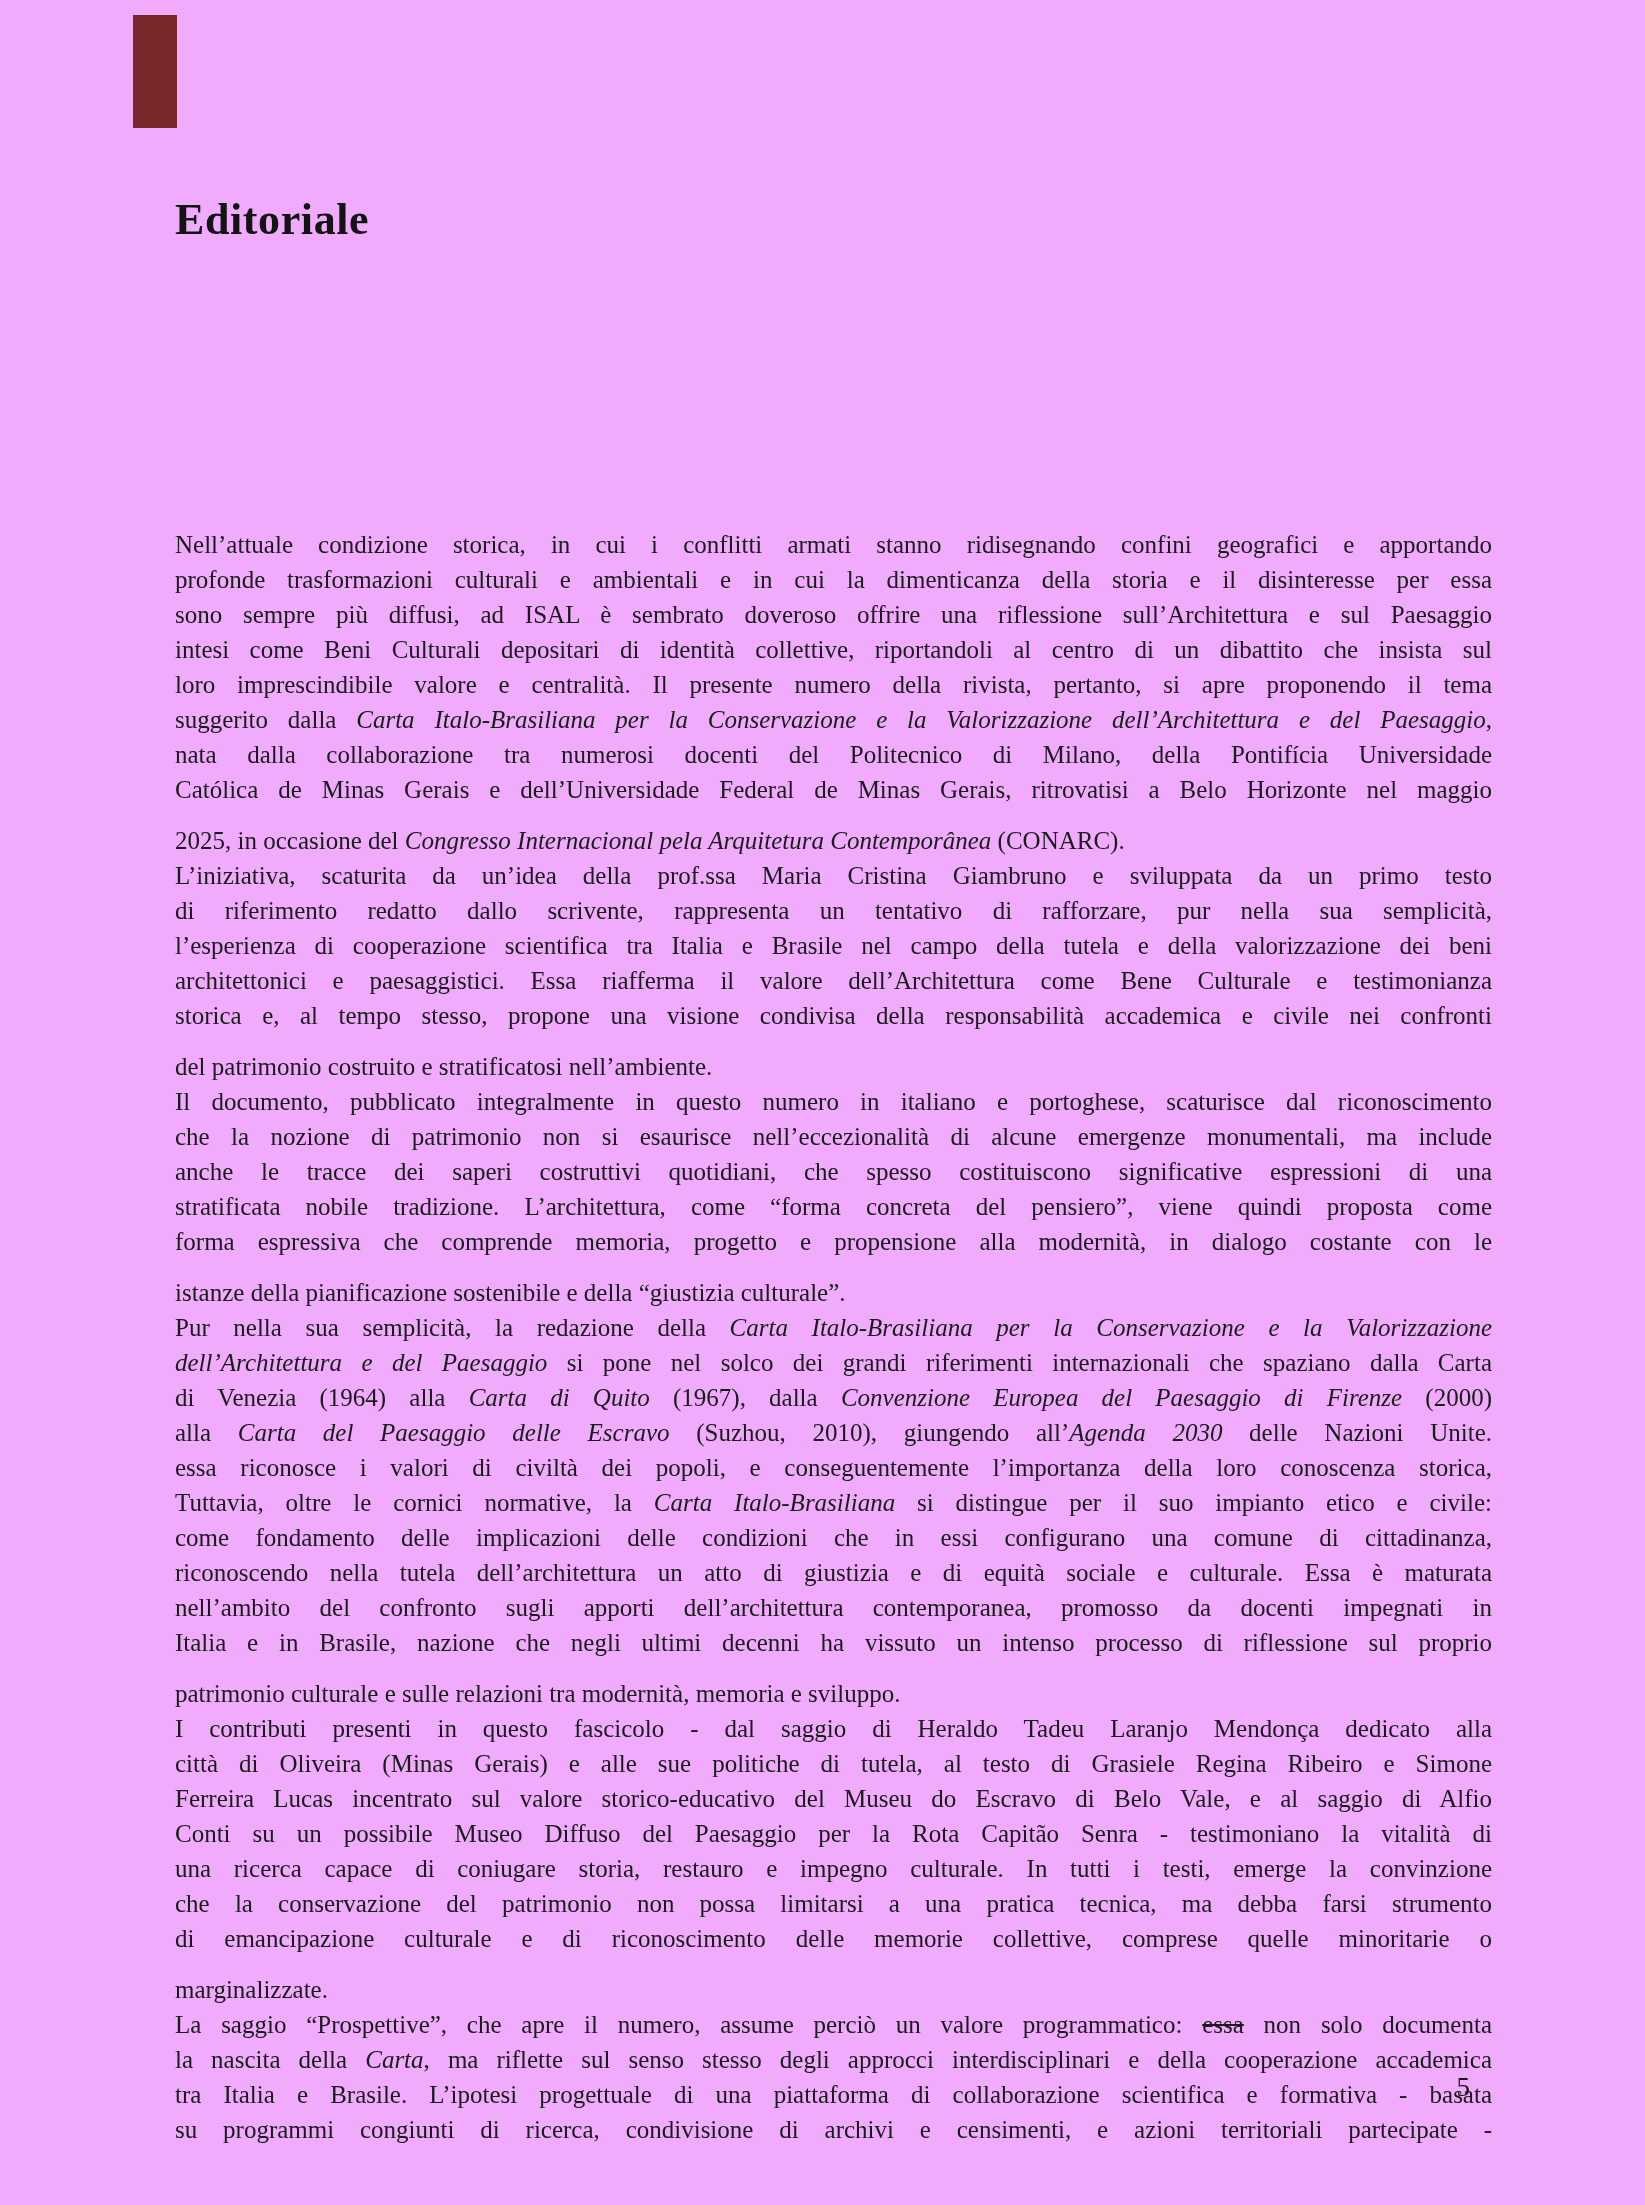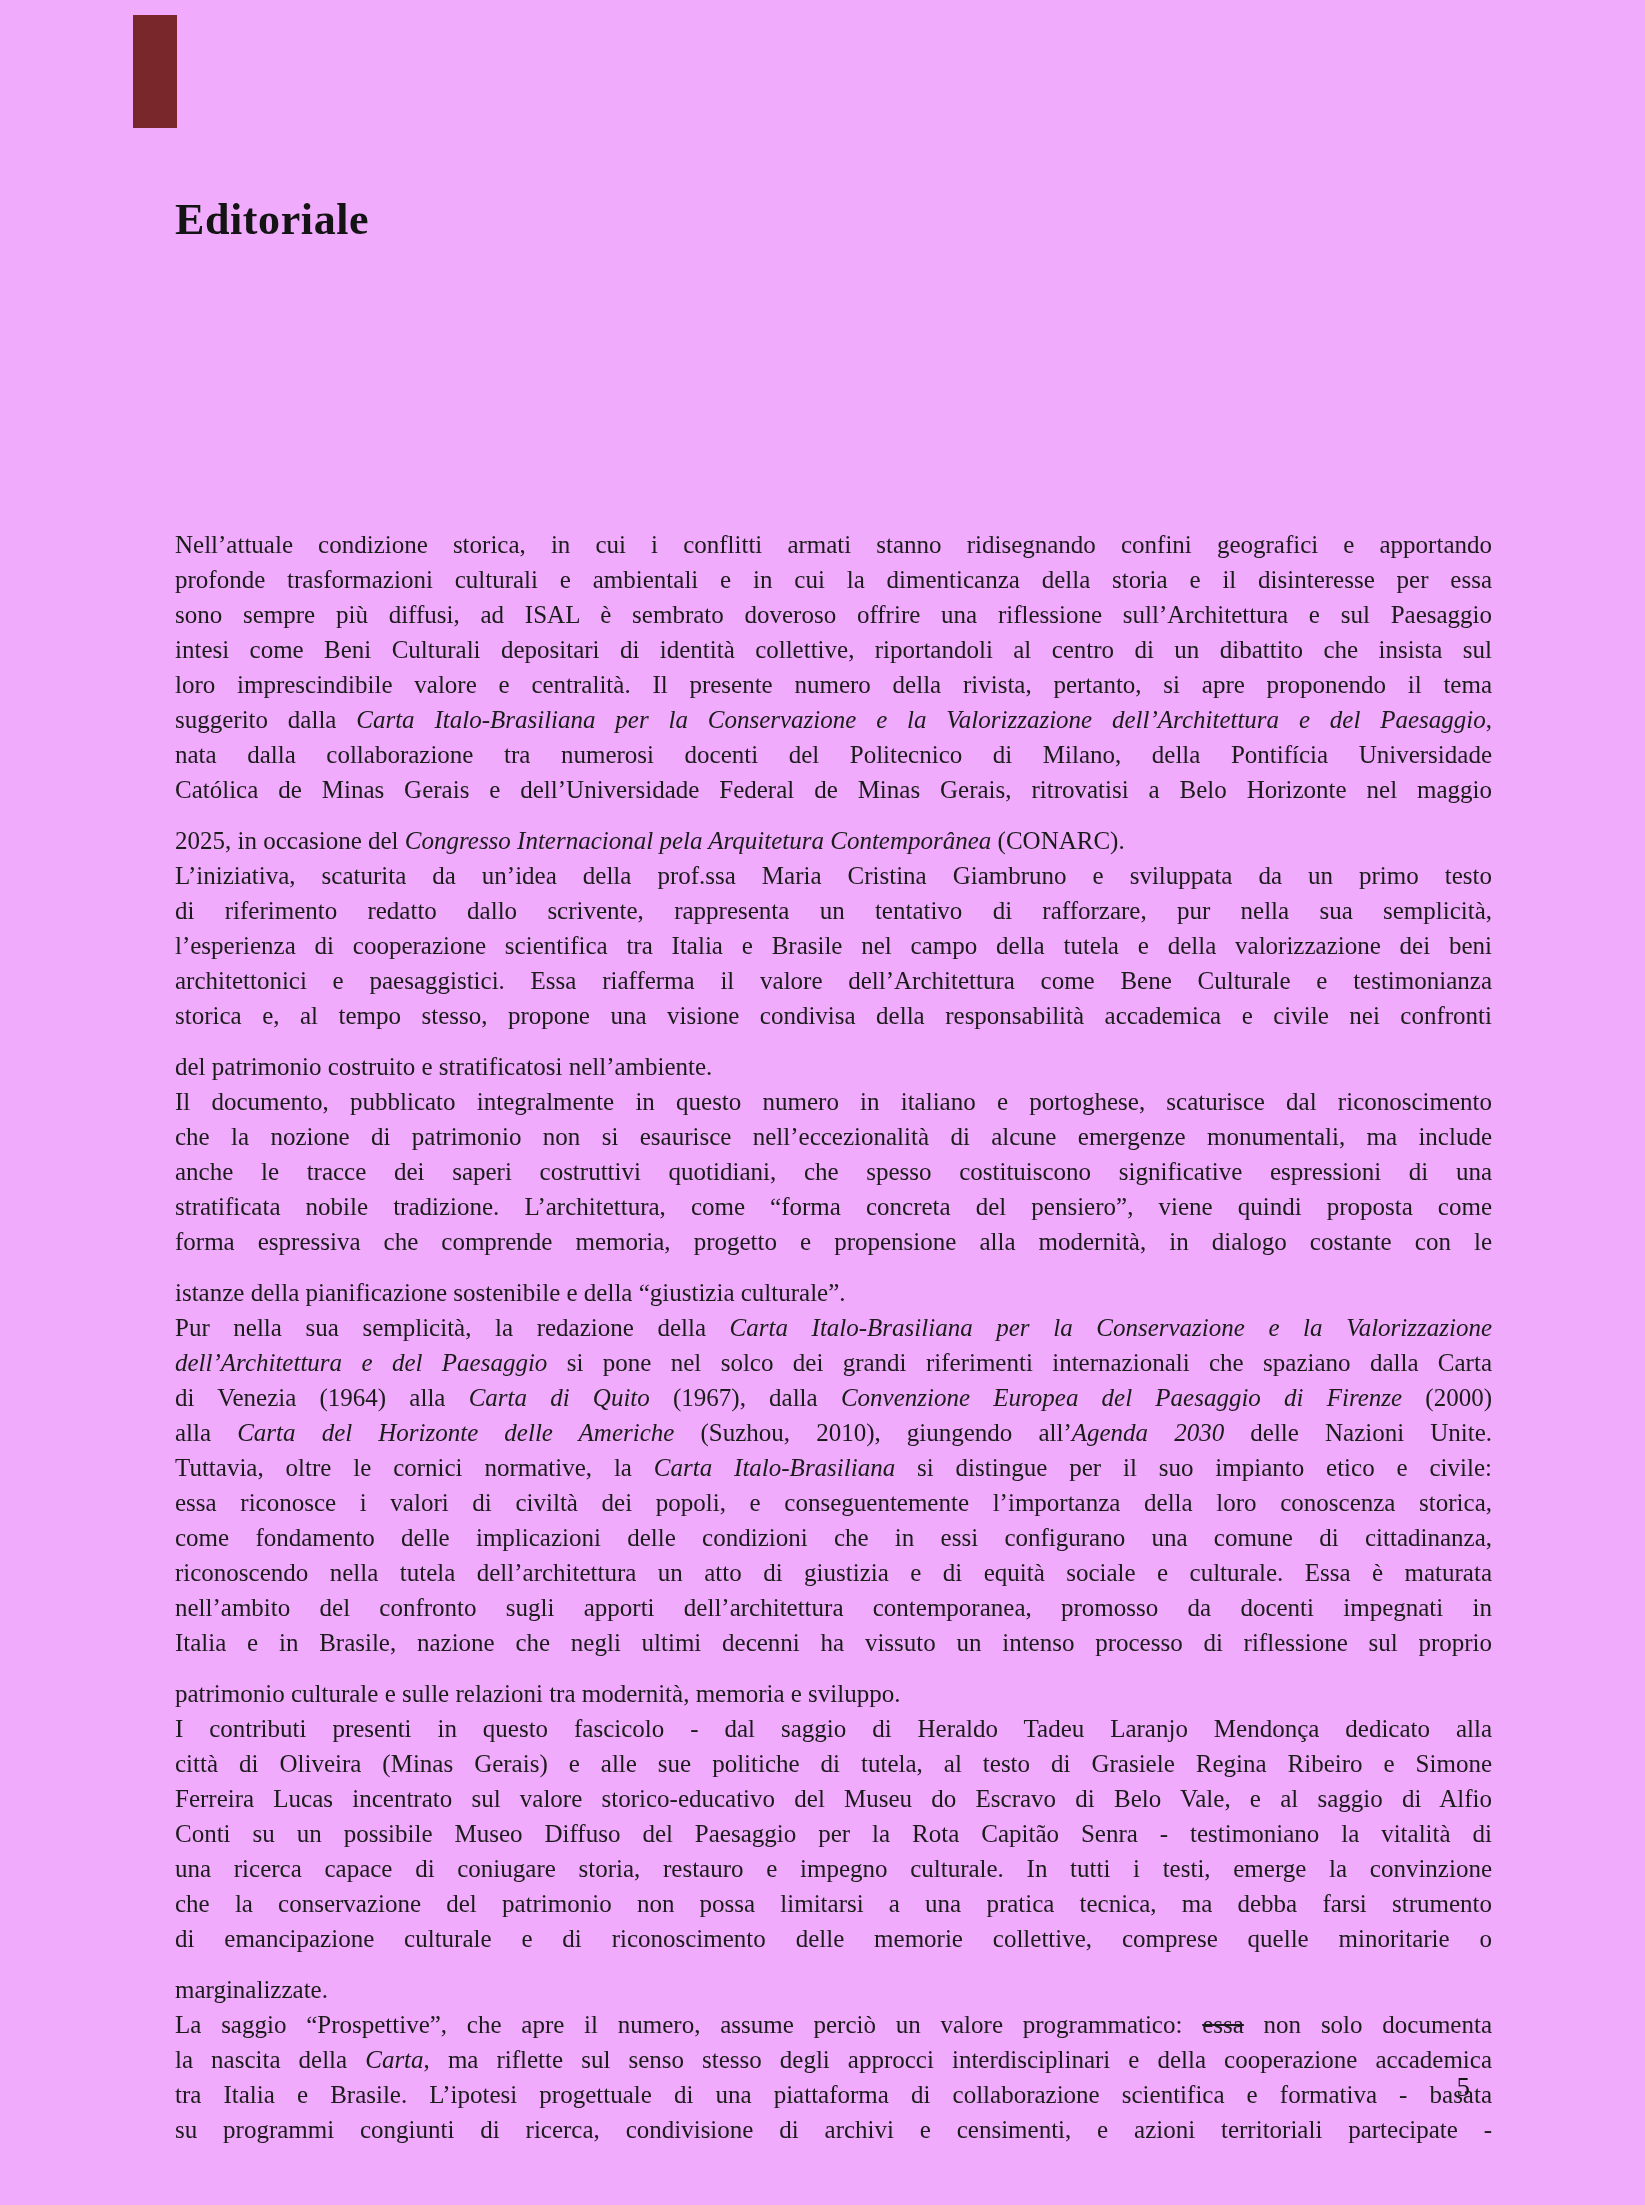--- a/index.html
+++ b/index.html
@@ -75,23 +75,23 @@
       <div class="line end"><span>del patrimonio costruito e stratificatosi nell’ambiente.</span></div>
       <div class="line"><span>Il documento, pubblicato integralmente in questo numero in italiano e portoghese, scaturisce dal riconoscimento</span></div>
       <div class="line"><span>che la nozione di patrimonio non si esaurisce nell’eccezionalità di alcune emergenze monumentali, ma include</span></div>
       <div class="line"><span>anche le tracce dei saperi costruttivi quotidiani, che spesso costituiscono significative espressioni di una</span></div>
       <div class="line"><span>stratificata nobile tradizione. L’architettura, come “forma concreta del pensiero”, viene quindi proposta come</span></div>
       <div class="line"><span>forma espressiva che comprende memoria, progetto e propensione alla modernità, in dialogo costante con le</span></div>
       <div class="line end"><span>istanze della pianificazione sostenibile e della “giustizia culturale”.</span></div>
       <div class="line"><span>Pur nella sua semplicità, la redazione della </span><i>Carta Italo-Brasiliana per la Conservazione e la Valorizzazione</i></div>
       <div class="line"><i>dell’Architettura e del Paesaggio</i><span> si pone nel solco dei grandi riferimenti internazionali che spaziano dalla Carta</span></div>
       <div class="line"><span>di Venezia (1964) alla </span><i>Carta di Quito</i><span> (1967), dalla </span><i>Convenzione Europea del Paesaggio di Firenze</i><span> (2000)</span></div>
-      <div class="line"><span>alla </span><i>Carta del Horizonte delle Americhe</i><span> (Suzhou, 2010), giungendo all’</span><i>Agenda 2030</i><span> delle Nazioni Unite.</span></div>
+      <div class="line"><span>alla </span><i>Carta del Paesaggio delle Escravo</i><span> (Suzhou, 2010), giungendo all’</span><i>Agenda 2030</i><span> delle Nazioni Unite.</span></div>
+      <div class="line"><span>essa riconosce i valori di civiltà dei popoli, e conseguentemente l’importanza della loro conoscenza storica,</span></div>
       <div class="line"><span>Tuttavia, oltre le cornici normative, la </span><i>Carta Italo-Brasiliana</i><span> si distingue per il suo impianto etico e civile:</span></div>
-      <div class="line"><span>essa riconosce i valori di civiltà dei popoli, e conseguentemente l’importanza della loro conoscenza storica,</span></div>
       <div class="line"><span>come fondamento delle implicazioni delle condizioni che in essi configurano una comune di cittadinanza,</span></div>
       <div class="line"><span>riconoscendo nella tutela dell’architettura un atto di giustizia e di equità sociale e culturale. Essa è maturata</span></div>
       <div class="line"><span>nell’ambito del confronto sugli apporti dell’architettura contemporanea, promosso da docenti impegnati in</span></div>
       <div class="line"><span>Italia e in Brasile, nazione che negli ultimi decenni ha vissuto un intenso processo di riflessione sul proprio</span></div>
       <div class="line end"><span>patrimonio culturale e sulle relazioni tra modernità, memoria e sviluppo.</span></div>
       <div class="line"><span>I contributi presenti in questo fascicolo - dal saggio di Heraldo Tadeu Laranjo Mendonça dedicato alla</span></div>
       <div class="line"><span>città di Oliveira (Minas Gerais) e alle sue politiche di tutela, al testo di Grasiele Regina Ribeiro e Simone</span></div>
       <div class="line"><span>Ferreira Lucas incentrato sul valore storico-educativo del Museu do Escravo di Belo Vale, e al saggio di Alfio</span></div>
       <div class="line"><span>Conti su un possibile Museo Diffuso del Paesaggio per la Rota Capitão Senra - testimoniano la vitalità di</span></div>
       <div class="line"><span>una ricerca capace di coniugare storia, restauro e impegno culturale. In tutti i testi, emerge la convinzione</span></div>

